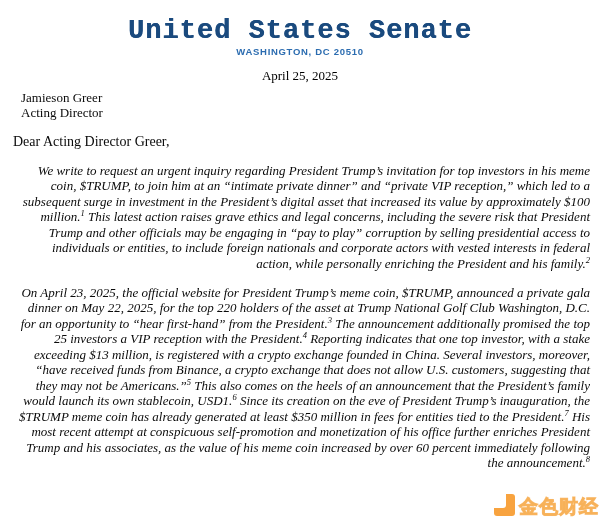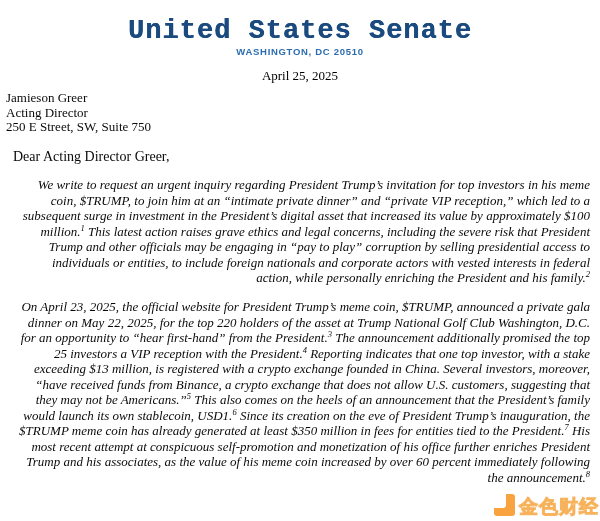--- a/index.html
+++ b/index.html
@@ -36,21 +36,21 @@
     letter-spacing: 0.7px;
     color: #2b6cb0;
   }
   .date-line {
     margin-top: 11px;
     text-align: center;
     font-size: 13px;
     color: #000000;
   }
   .recipient {
-    margin: 7px 10px 0 6px;
+    margin: 7px 10px 0 21px;
     font-size: 13px;
     line-height: 14.6px;
   }
   .salutation {
     margin: 14px 10px 0 13px;
     font-size: 14px;
     line-height: 15px;
   }
   .para {
     margin: 13.5px 10px 0 13px;
@@ -111,21 +111,20 @@
   <header class="letterhead">
     <div class="senate-title">United States Senate</div>
     <div class="senate-address">WASHINGTON, DC 20510</div>
   </header>
 
   <div class="date-line">April 25, 2025</div>
 
   <div class="recipient">
     <div>Jamieson Greer</div>
     <div>Acting Director</div>
-    <div>250 E Street, SW, Suite 750</div>
   </div>
 
   <div class="salutation">Dear Acting Director Greer,</div>
 
   <p class="para"><span>We write to request an urgent inquiry regarding President Trump’s invitation for top investors in his meme coin, $TRUMP, to join him at an “intimate private dinner” and “private VIP reception,” which led to a subsequent surge in investment in the President’s digital asset that increased its value by approximately $100 million.</span><sup>1</sup><span> This latest action raises grave ethics and legal concerns, including the severe risk that President Trump and other officials may be engaging in “pay to play” corruption by selling presidential access to individuals or entities, to include foreign nationals and corporate actors with vested interests in federal action, while personally enriching the President and his family.</span><sup>2</sup></p>
 
   <p class="para"><span>On April 23, 2025, the official website for President Trump’s meme coin, $TRUMP, announced a private gala dinner on May 22, 2025, for the top 220 holders of the asset at Trump National Golf Club Washington, D.C. for an opportunity to “hear first-hand” from the President.</span><sup>3</sup><span> The announcement additionally promised the top 25 investors a VIP reception with the President.</span><sup>4</sup><span> Reporting indicates that one top investor, with a stake exceeding $13 million, is registered with a crypto exchange founded in China. Several investors, moreover, “have received funds from Binance, a crypto exchange that does not allow U.S. customers, suggesting that they may not be Americans.”</span><sup>5</sup><span> This also comes on the heels of an announcement that the President’s family would launch its own stablecoin, USD1.</span><sup>6</sup><span> Since its creation on the eve of President Trump’s inauguration, the $TRUMP meme coin has already generated at least $350 million in fees for entities tied to the President.</span><sup>7</sup><span> His most recent attempt at conspicuous self-promotion and monetization of his office further enriches President Trump and his associates, as the value of his meme coin increased by over 60 percent immediately following the announcement.</span><sup>8</sup></p>
 
   <div class="watermark">
     <span class="wm-logo"></span>

